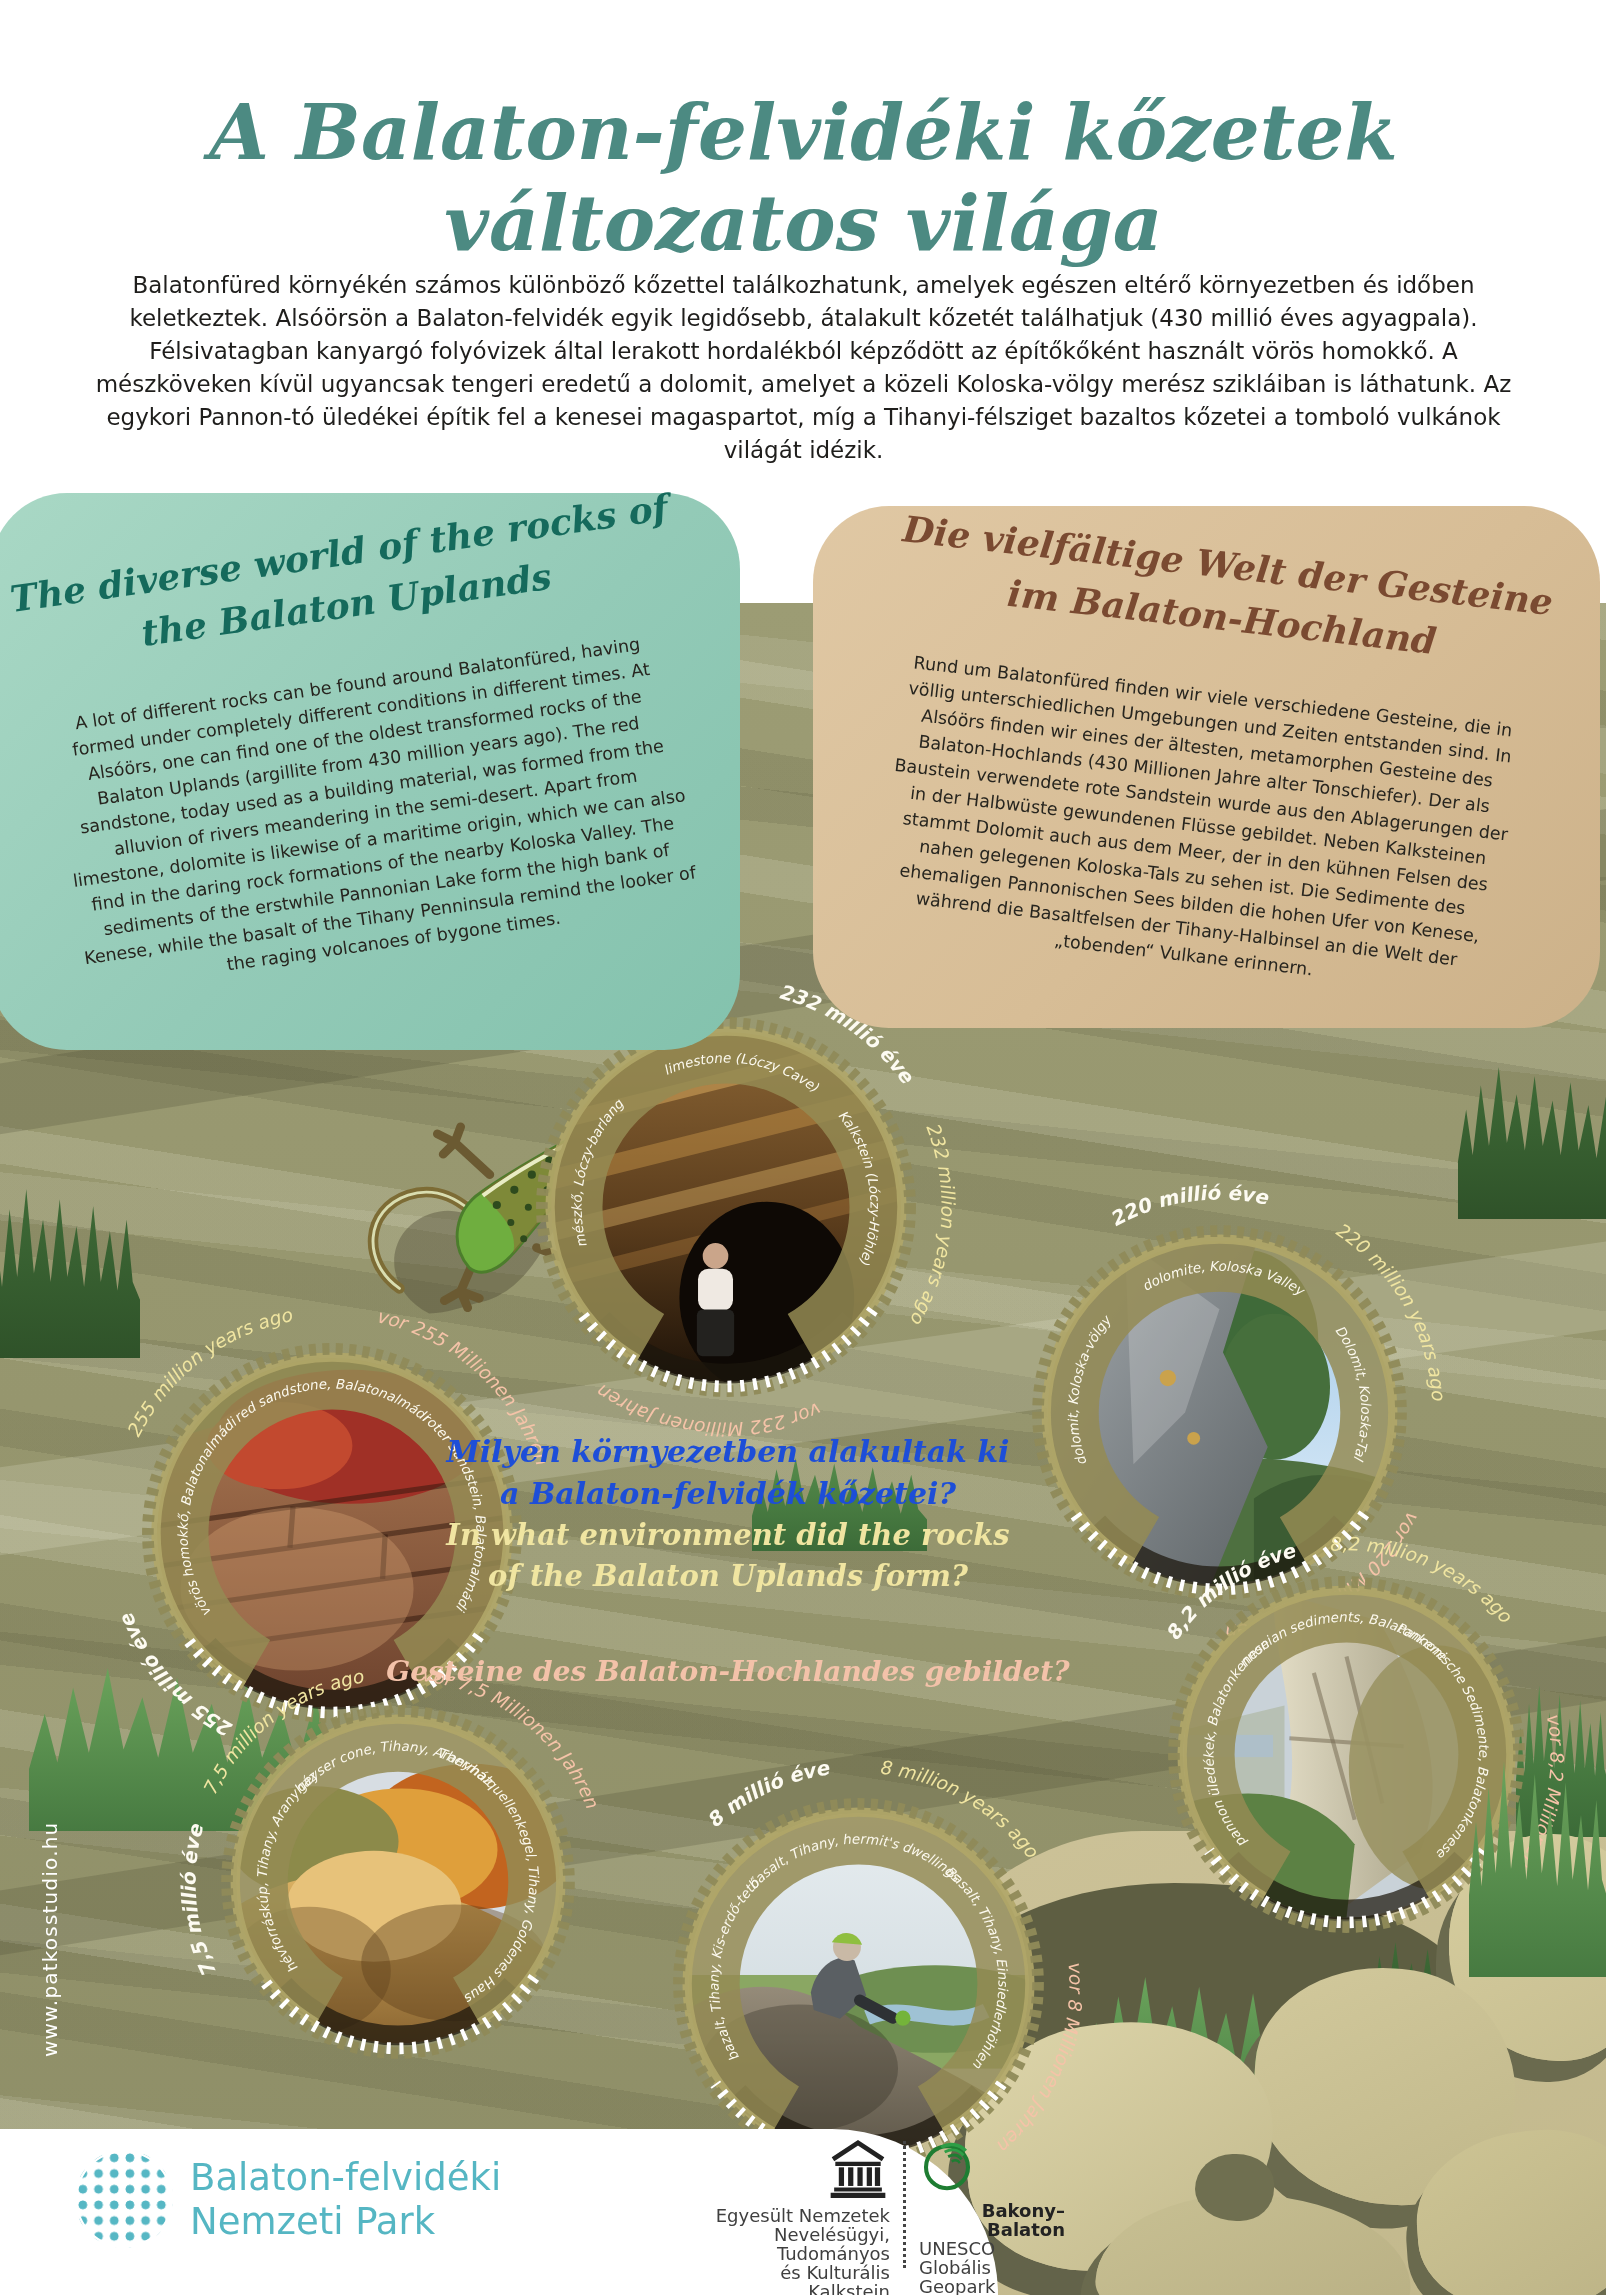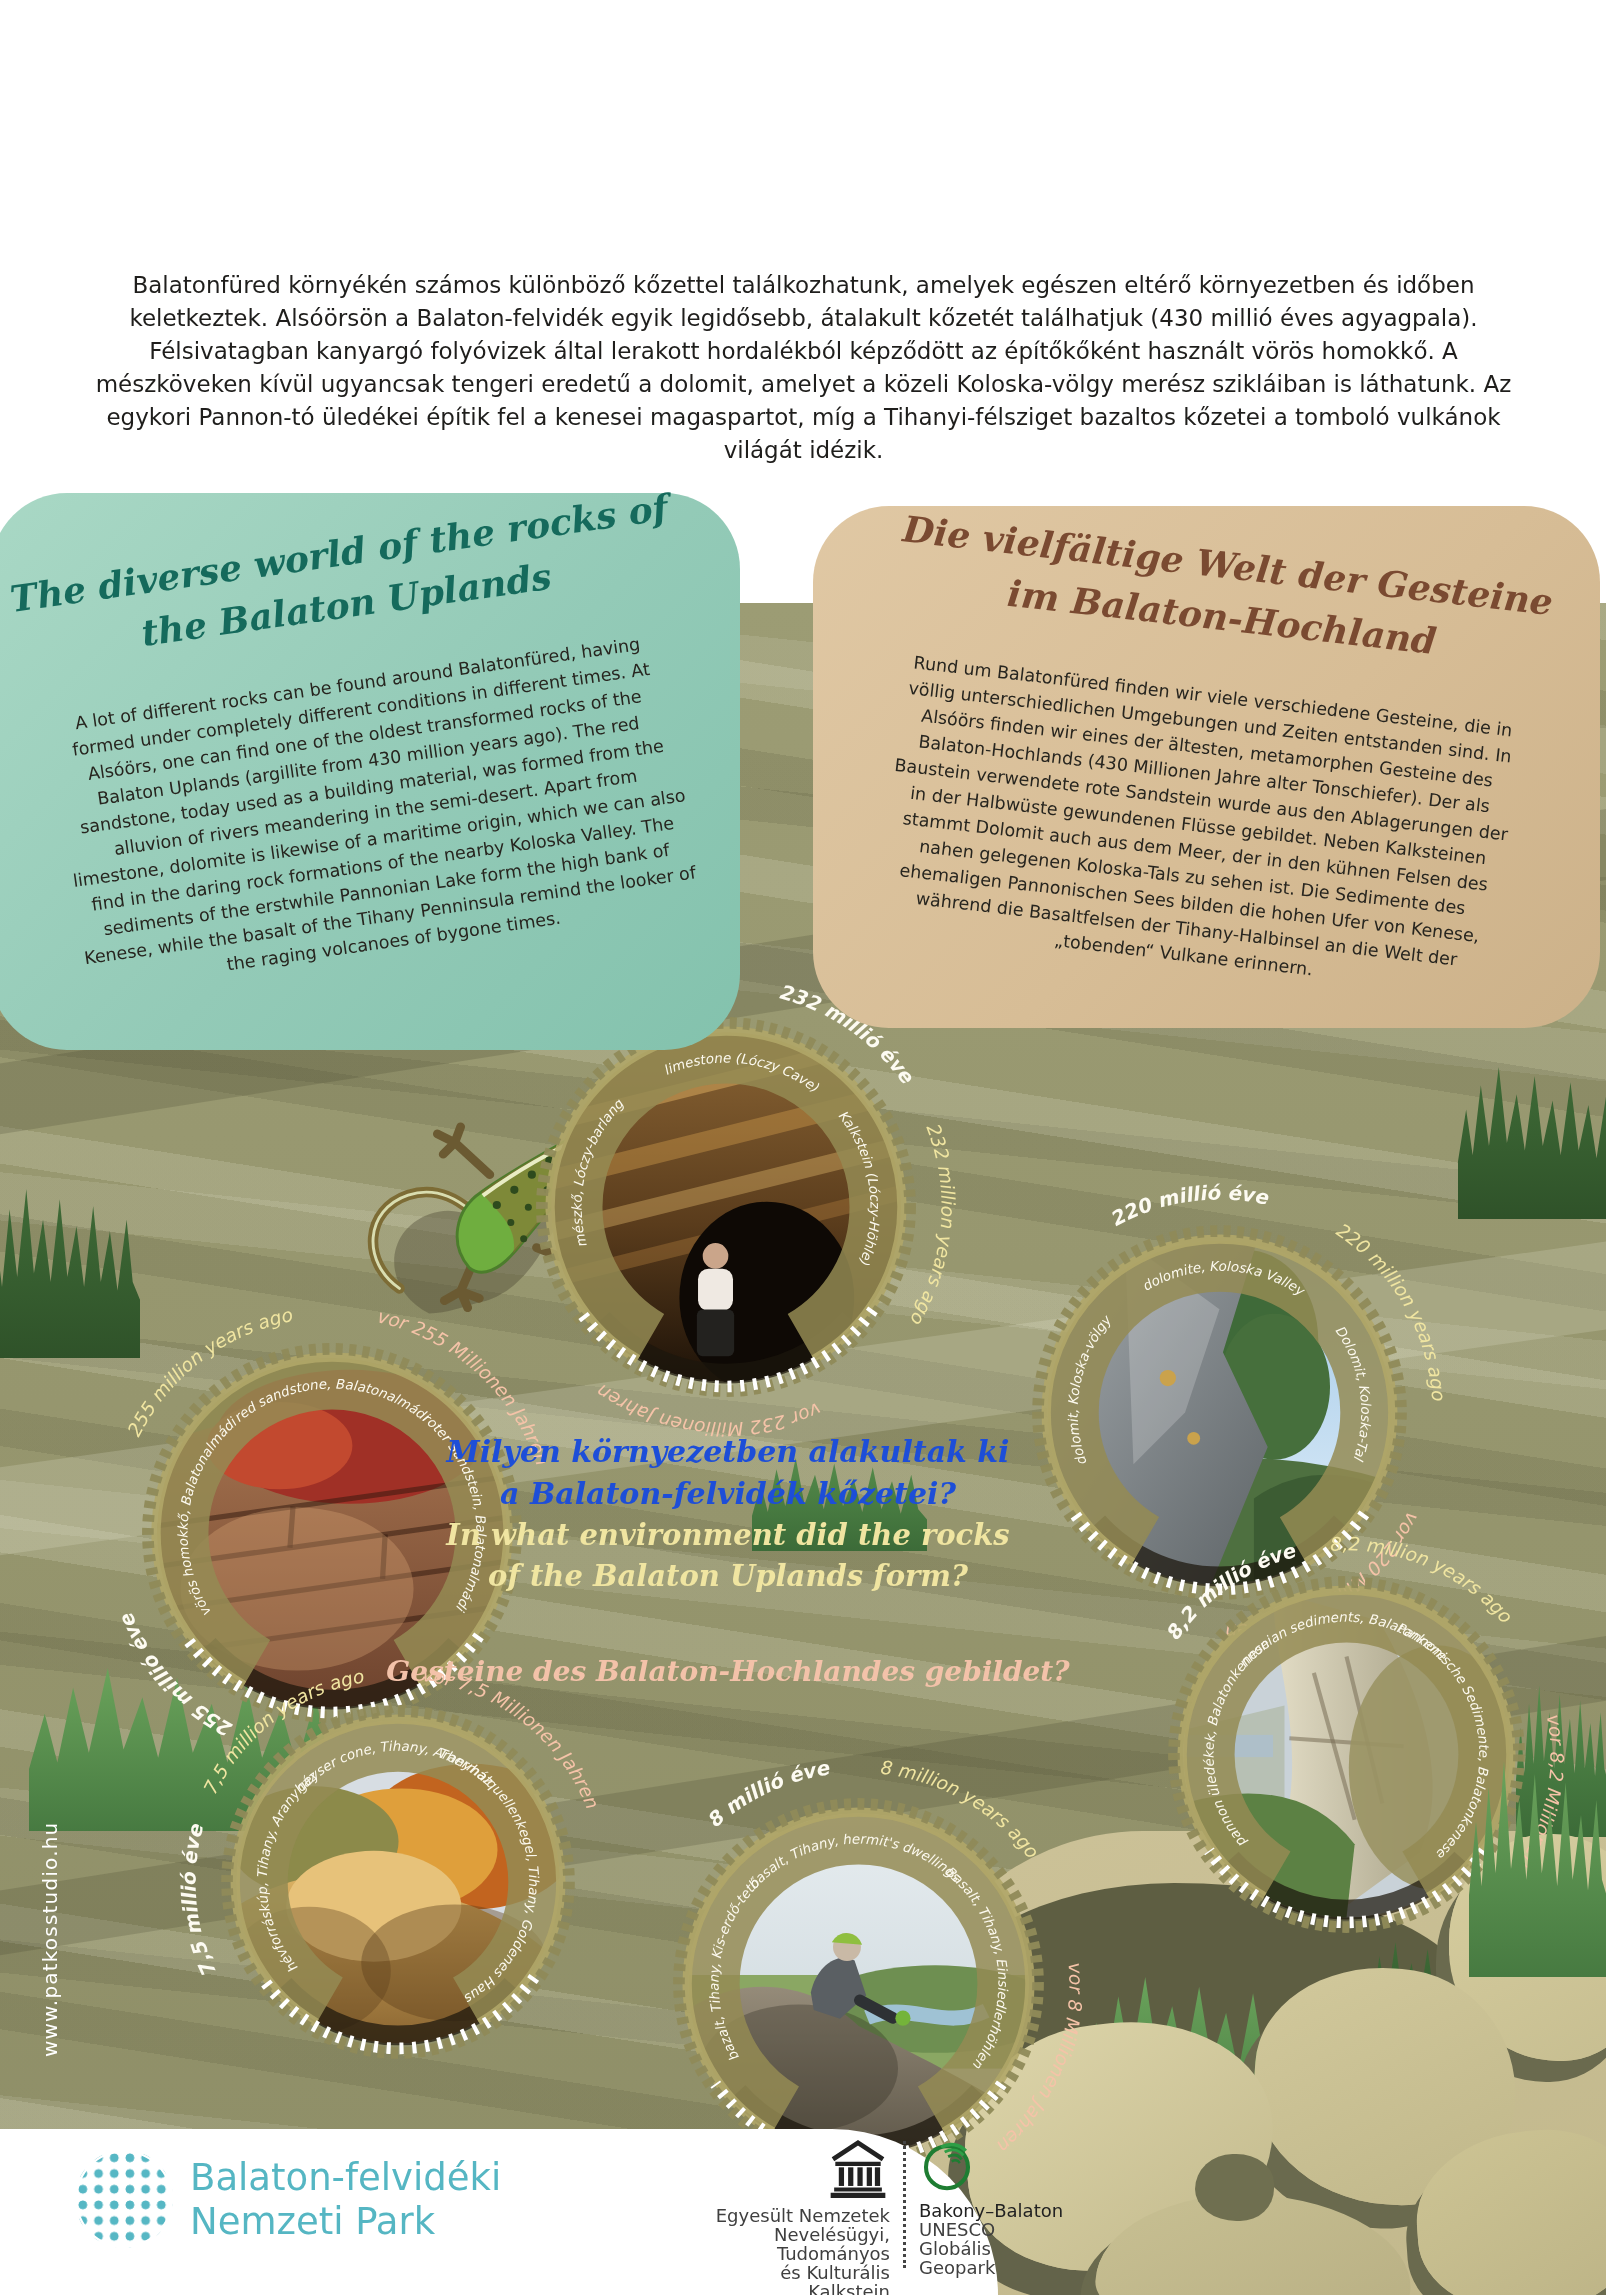--- a/index.html
+++ b/index.html
@@ -95,21 +95,21 @@
     background:radial-gradient(circle,#56b7c4 4.1px,transparent 4.7px) 0 0/15.7px 15.7px, #ffffff;
     box-shadow:inset 0 0 0 2.3px #ffffff; }
   .np-name { position:absolute; left:190px; top:27px; font-size:37px; line-height:44px; color:#55b6c3; }
   .geopark { position:absolute; left:444px; top:10.5px; width:251px; text-align:center; color:#151515; }
   .gp-l1 { font-family:"DejaVu Serif", serif; font-style:italic; font-size:26px; }
   .gp-l2 { font-family:"DejaVu Serif", serif; font-style:italic; font-weight:bold; font-size:44px; margin-top:-4.7px; }
   .unesco { position:absolute; left:703px; top:9.3px; display:flex; gap:13px; }
   .un-left { width:187px; text-align:right; }
   .un-right { width:146px; text-align:left; }
   .un-small { font-size:18px; line-height:19px; color:#3f3f3f; }
-  .un-bold { font-weight:normal; color:#222; }
+  .un-bold { font-weight:bold; color:#222;text-align:right; }
   .un-divider { border-left:3.5px dotted #444; height:127px; margin-top:2.3px; }
   .un-icon { margin-bottom:4.7px; }
 
   .credit { position:absolute; left:38px; top:2057px; transform:rotate(-90deg); transform-origin:0 0;
     color:#ffffff; font-size:20px; letter-spacing:1.2px; z-index:8; white-space:nowrap; }
 </style>
 </head>
 <body>
 
 <div class="poster">
@@ -160,20 +160,24 @@
           <circle cx="308" cy="380" r="6"></circle>
           <circle cx="380" cy="262" r="6"></circle>
       </g>
 
       <path d="M452 178 C 470 160, 500 150, 516 158 C 530 165, 528 182, 512 192 C 494 204, 470 206, 455 200 C 445 195, 444 186, 452 178 Z" fill="#ddd3ae" stroke="#8a7a4a" stroke-width="4"></path>
       <circle cx="492" cy="172" r="7" fill="#5a3e1f"></circle>
       <circle cx="522" cy="166" r="4" fill="#222"></circle>
     </svg>
   </div>
 
+  <h1 class="page-title">
+    <span>A Balaton-felvidéki kőzetek</span><br>
+    <span>változatos világa</span>
+  </h1>
   <p class="intro">Balatonfüred környékén számos különböző kőzettel találkozhatunk, amelyek egészen eltérő környezetben és időben keletkeztek. Alsóörsön a Balaton-felvidék egyik legidősebb, átalakult kőzetét találhatjuk (430 millió éves agyagpala). Félsivatagban kanyargó folyóvizek által lerakott hordalékból képződött az építőkőként használt vörös homokkő. A mészköveken kívül ugyancsak tengeri eredetű a dolomit, amelyet a közeli Koloska-völgy merész szikláiban is láthatunk. Az egykori Pannon-tó üledékei építik fel a kenesei magaspartot, míg a Tihanyi-félsziget bazaltos kőzetei a tomboló vulkánok világát idézik.</p>
 
   <section class="panel panel-teal">
     <div class="panel-content">
       <h2 class="panel-title">
         <span>The diverse world of the rocks of</span><br>
         <span>the Balaton Uplands</span>
       </h2>
       <p class="panel-body">A lot of different rocks can be found around Balatonfüred, having formed under completely different conditions in different times. At Alsóörs, one can find one of the oldest transformed rocks of the Balaton Uplands (argillite from 430 million years ago). The red sandstone, today used as a building material, was formed from the alluvion of rivers meandering in the semi-desert. Apart from limestone, dolomite is likewise of a maritime origin, which we can also find in the daring rock formations of the nearby Koloska Valley. The sediments of the erstwhile Pannonian Lake form the high bank of Kenese, while the basalt of the Tihany Penninsula remind the looker of the raging volcanoes of bygone times.</p>
     </div>

